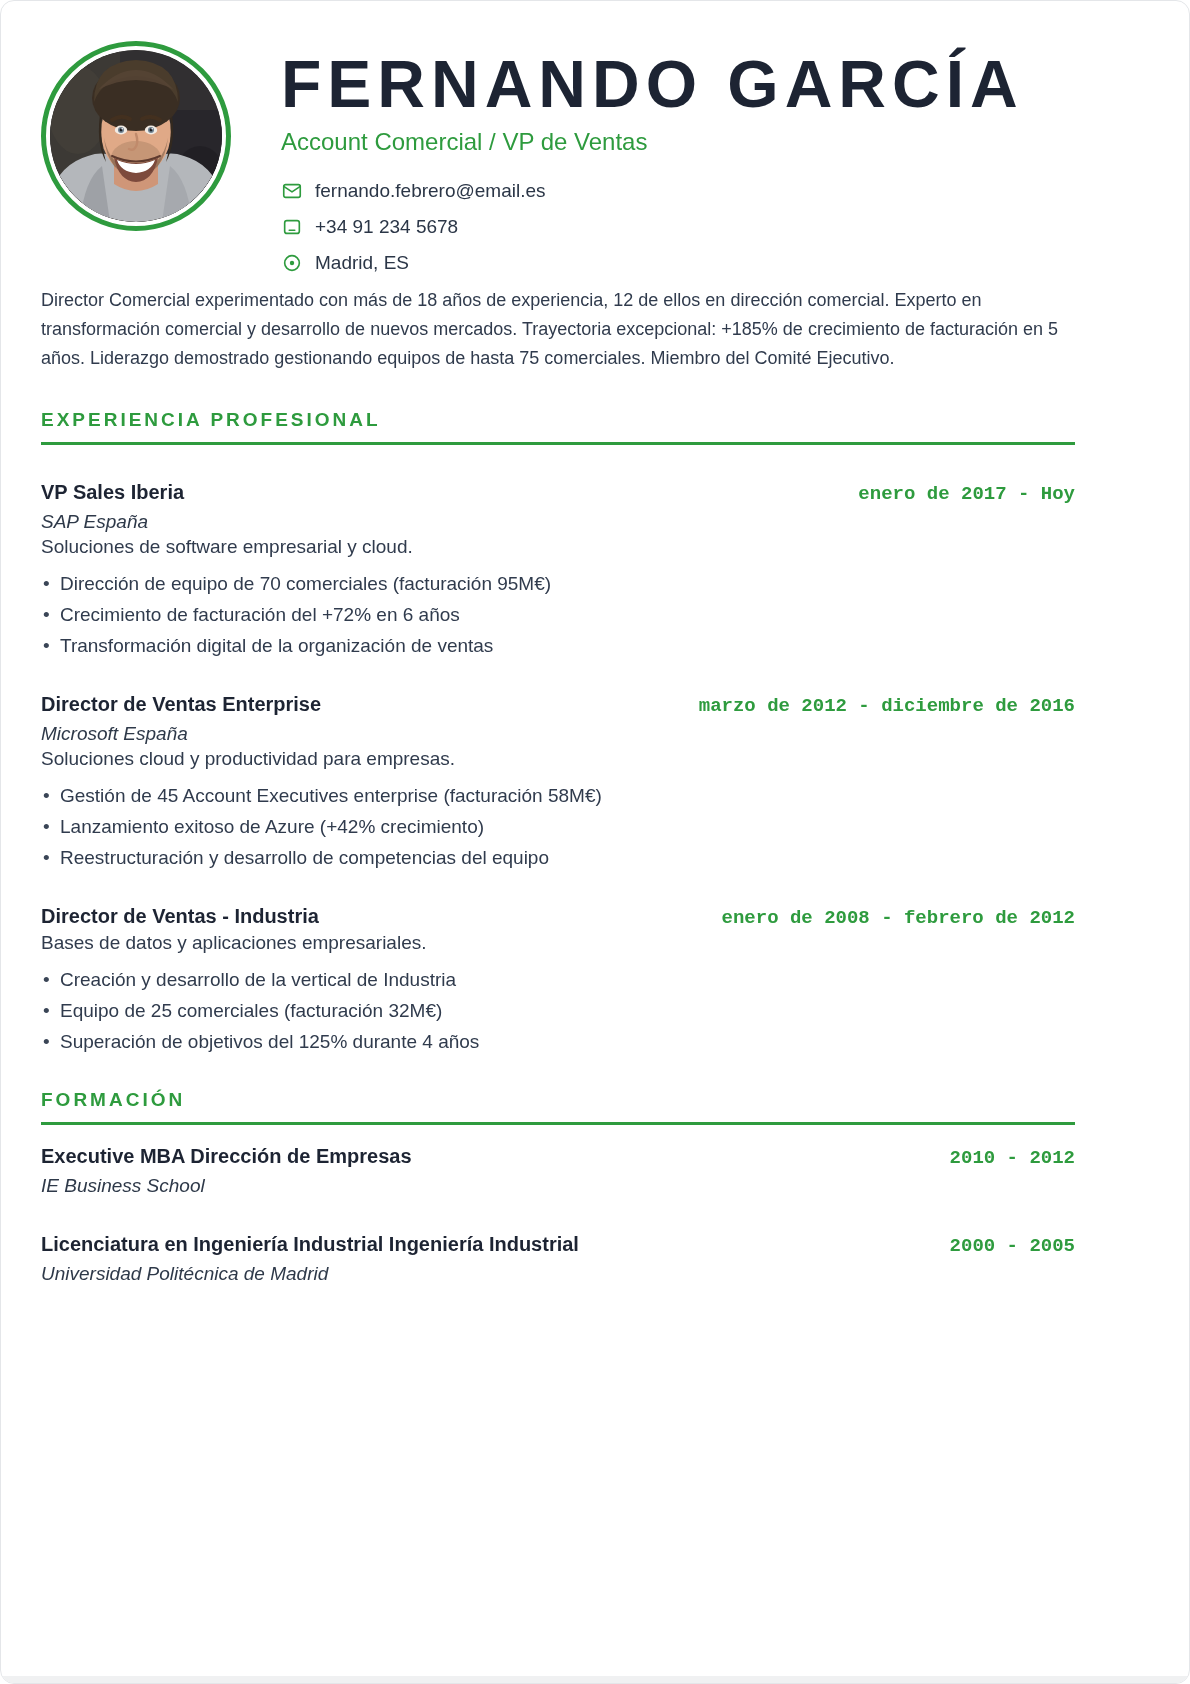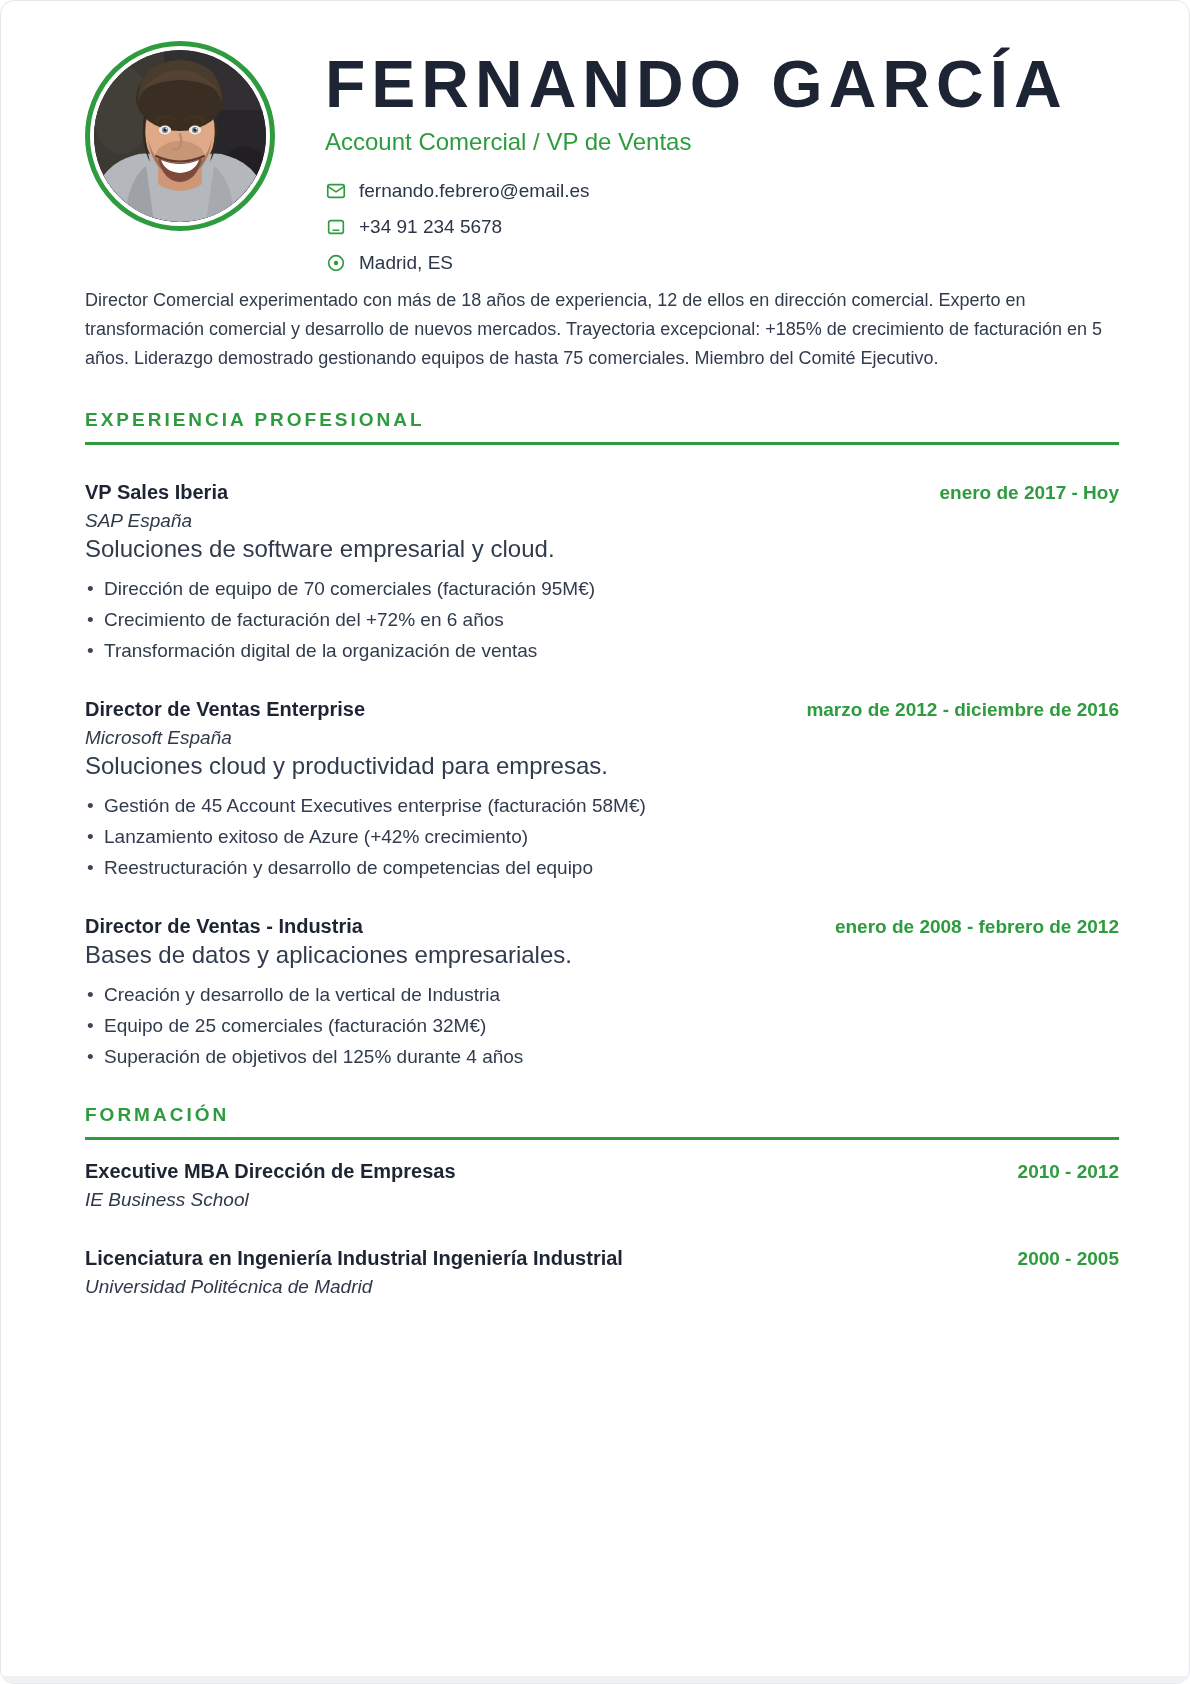--- a/index.html
+++ b/index.html
@@ -16,21 +16,21 @@
     width:1190px;
   }
   .page{
     position:relative;
     width:1190px;height:1684px;
     background:#fff;
     border:1px solid var(--border);
     border-radius:14px;
     overflow:hidden;
   }
-  .content{padding:40px 80px 0 84px;}
+  .content{padding:40px 80px 0 40px;}
 
   
   .header{display:flex;gap:50px;align-items:flex-start;}
   .photo-ring{
     flex:0 0 auto;
     width:190px;height:190px;border-radius:50%;
     border:5px solid var(--accent);
     background:#fff;padding:4px;
   }
   .photo{width:100%;height:100%;border-radius:50%;overflow:hidden;background:#35332f;}
@@ -73,23 +73,23 @@
     color:var(--accent);
     text-transform:uppercase;
   }
   .rule{margin-top:11px;height:3px;background:var(--accent);width:1034px;}
 
   
   .job{margin-top:36px;width:1034px;}
   .job + .job{}
   .row-head{display:flex;justify-content:space-between;align-items:baseline;gap:20px;}
   .item-title{font-size:20px;font-weight:700;color:var(--heading);}
-  .dates{font-size:19px;font-weight:700;color:var(--accent);white-space:nowrap;}
+  .dates{font-size:19px;font-weight:700;color:var(--accent);white-space:nowrap;font-family:Liberation Mono, monospace;}
   .company{margin-top:6px;font-size:19px;font-style:italic;color:#2e3949;}
-  .jdesc{margin-top:3px;font-size:24px;color:var(--body);}
+  .jdesc{margin-top:3px;font-size:19px;color:var(--body);}
   .bullets{list-style:none;margin-top:15px;}
   .bullets li{
     position:relative;
     padding-left:19px;
     font-size:19px;line-height:22px;
     color:var(--body);
     margin-top:9px;
   }
   .bullets li:first-child{margin-top:0;}
   .bullets li::before{

